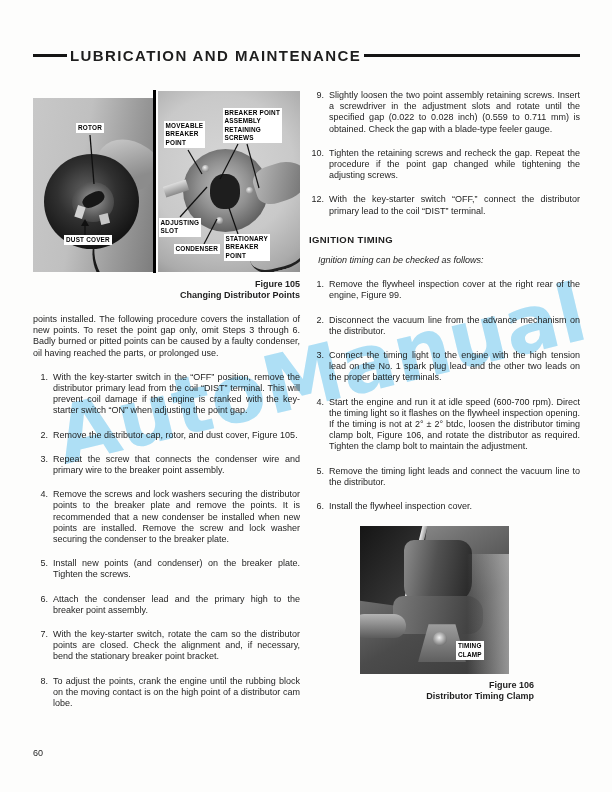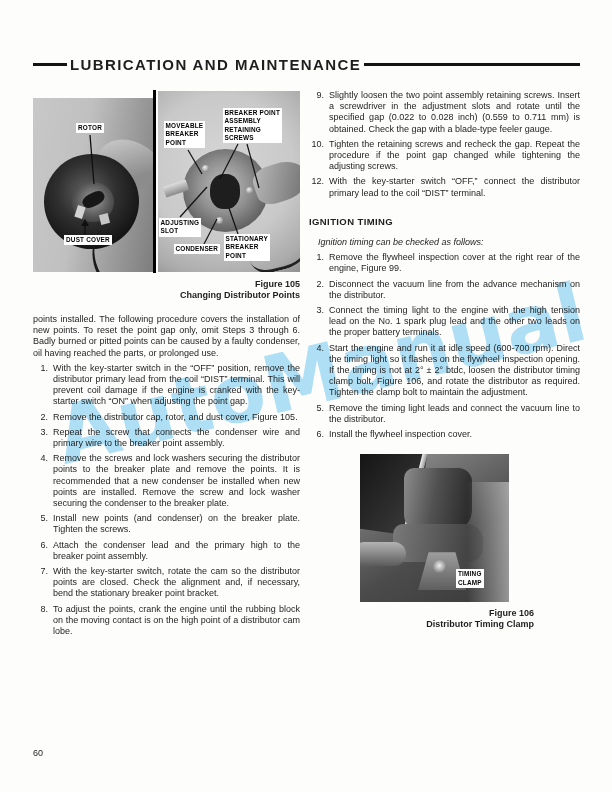--- a/index.html
+++ b/index.html
@@ -2,38 +2,38 @@
 <html><head>
 <meta charset="utf-8">
 <style>
   html,body{margin:0;padding:0;background:#e8e8e8;}
   .page{
     position:relative;width:612px;height:792px;background:#fdfdfc;
     font-family:"Liberation Sans",sans-serif;color:#1e1e1e;overflow:hidden;
     margin:0 auto;
   }
   
-  .header{position:absolute;left:33px;top:56px;width:547px;display:flex;align-items:center;z-index:3;}
+  .header{position:absolute;left:33px;top:47px;width:547px;display:flex;align-items:center;z-index:3;}
   .rule{height:2.4px;background:#141414;}
   .rule-left{width:34px;}
   .rule-right{flex:1;}
   .page-title{font-size:15px;font-weight:bold;letter-spacing:1.4px;margin:0 3px;white-space:nowrap;}
   
   .watermark{
     position:absolute;left:58px;top:392px;width:560px;height:92px;z-index:1;
     font-family:"DejaVu Sans",sans-serif;font-weight:bold;font-size:80px;line-height:92px;
     color:#7ecdf2;opacity:.62;transform:rotate(-13.5deg);transform-origin:0 50%;
     pointer-events:none;white-space:nowrap;
   }
   
   .col{position:absolute;top:88px;z-index:2;font-size:9px;line-height:11.2px;}
   .col-left{left:33px;width:267px;}
   .col-right{left:309px;width:271px;}
   .para{text-align:justify;margin:13px 0 0 0;}
-  .step{display:flex;margin-top:4px;}
+  .step{display:flex;margin-top:13px;}
   .step .num{flex:0 0 15px;text-align:right;padding-right:5px;}
   .step .txt{flex:1;text-align:justify;}
   .section-heading{font-size:9.5px;font-weight:bold;letter-spacing:.4px;margin:17px 0 0 0;}
   .section-intro{margin:10px 0 0 9px;font-style:italic;}
   
   .fig105{position:relative;width:267px;height:185px;}
   .photo{position:absolute;overflow:hidden;}
   .photoL{left:0;top:10px;width:120px;height:174px;
     background:linear-gradient(100deg,#c8c8c8 0%,#c0c0c0 40%,#9b9b9b 72%,#7d7d7d 100%);}
   .fig-divider{position:absolute;left:120px;top:2px;width:2.5px;height:183px;background:#000;}

